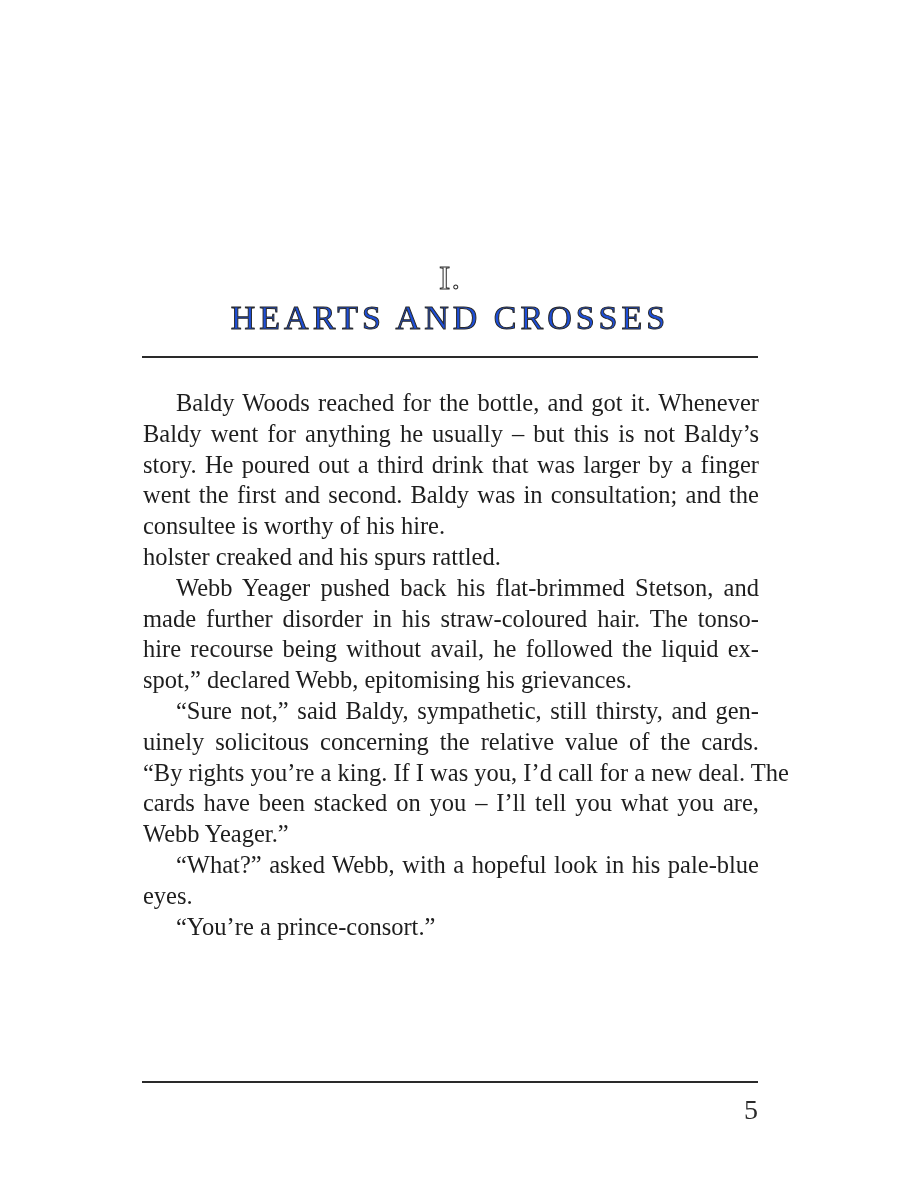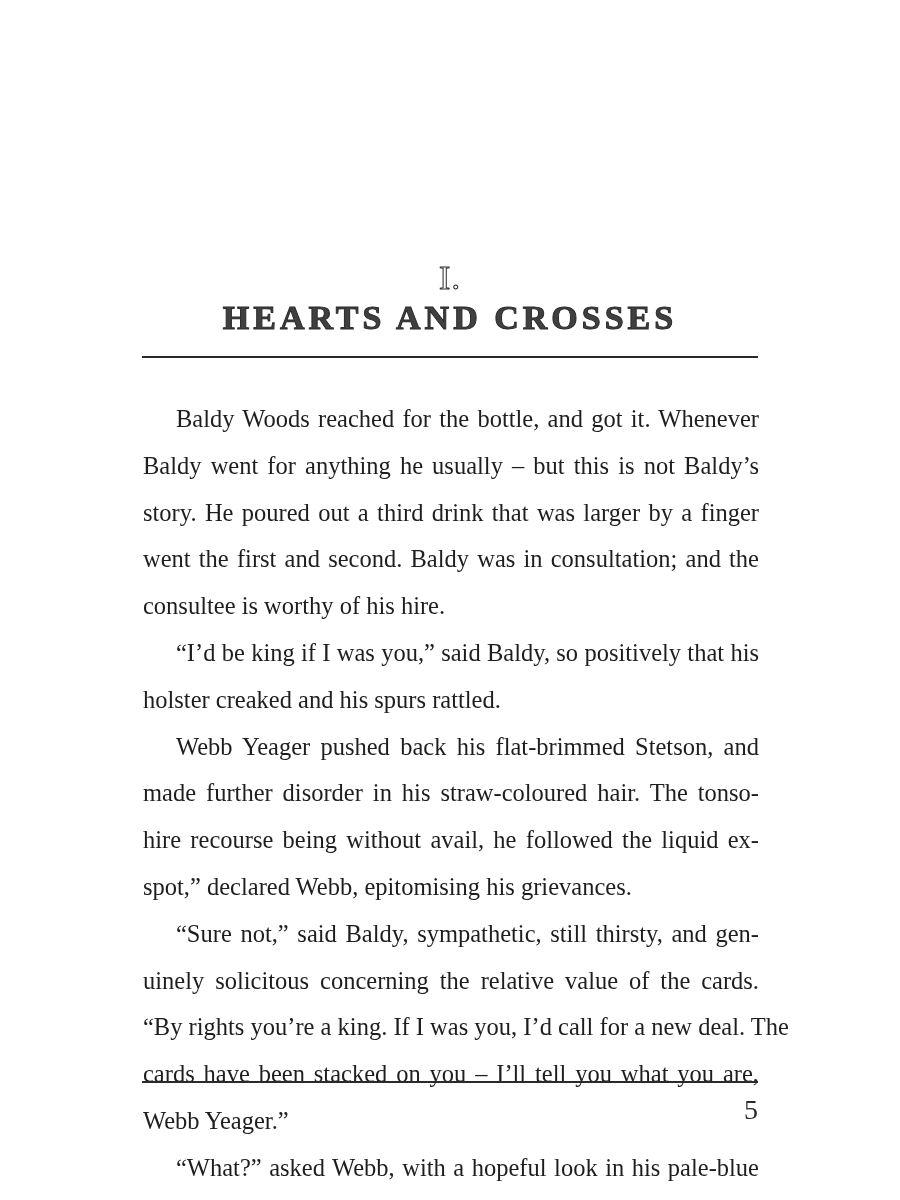--- a/index.html
+++ b/index.html
@@ -29,22 +29,21 @@
     }
     .chapter-title {
       position: absolute;
       left: 0;
       width: 900px;
       top: 296px;
       text-align: center;
       font-size: 34px;
       line-height: 44px;
       letter-spacing: 4px;
-      color: #404040;
-      font-weight: bold;
+      color: #1d4ed8;
       -webkit-text-stroke: 1px #2a2a2a;
     }
     .rule {
       position: absolute;
       left: 142px;
       width: 616px;
       height: 2px;
       background: #2a2a2a;
     }
     .rule.top { top: 356px; }
@@ -55,21 +54,20 @@
       top: 388px;
       width: 616px;
     }
     .line {
       height: 30.8px;
       line-height: 30.8px;
       font-size: 24.5px;
       white-space: nowrap;
       text-align: justify;
       text-align-last: justify;
-      margin-top: 16px;
     }
     .line.last {
       text-align-last: left;
     }
     .line.indent {
       padding-left: 33px;
     }
     .page-number {
       position: absolute;
       left: 700px;
@@ -87,21 +85,20 @@
 <div class="chapter-number">I.</div>
 <div class="chapter-title">HEARTS AND CROSSES</div>
 <div class="rule top"></div>
 
 <div class="body-text">
   <div class="line indent">Baldy Woods reached for the bottle, and got it. Whenever</div>
   <div class="line">Baldy went for anything he usually – but this is not Baldy’s</div>
   <div class="line">story. He poured out a third drink that was larger by a finger</div>
   <div class="line">went the first and second. Baldy was in consultation; and the</div>
   <div class="line last">consultee is worthy of his hire.</div>
-  <div class="line indent">“I’d be king if I was you,” said Baldy, so positively that his</div>
   <div class="line last">holster creaked and his spurs rattled.</div>
   <div class="line indent">Webb Yeager pushed back his flat-brimmed Stetson, and</div>
   <div class="line">made further disorder in his straw-coloured hair. The tonso-</div>
   <div class="line">hire recourse being without avail, he followed the liquid ex-</div>
   <div class="line last">spot,” declared Webb, epitomising his grievances.</div>
   <div class="line indent">“Sure not,” said Baldy, sympathetic, still thirsty, and gen-</div>
   <div class="line">uinely solicitous concerning the relative value of the cards.</div>
   <div class="line">“By rights you’re a king. If I was you, I’d call for a new deal. The</div>
   <div class="line">cards have been stacked on you – I’ll tell you what you are,</div>
   <div class="line last">Webb Yeager.”</div>

